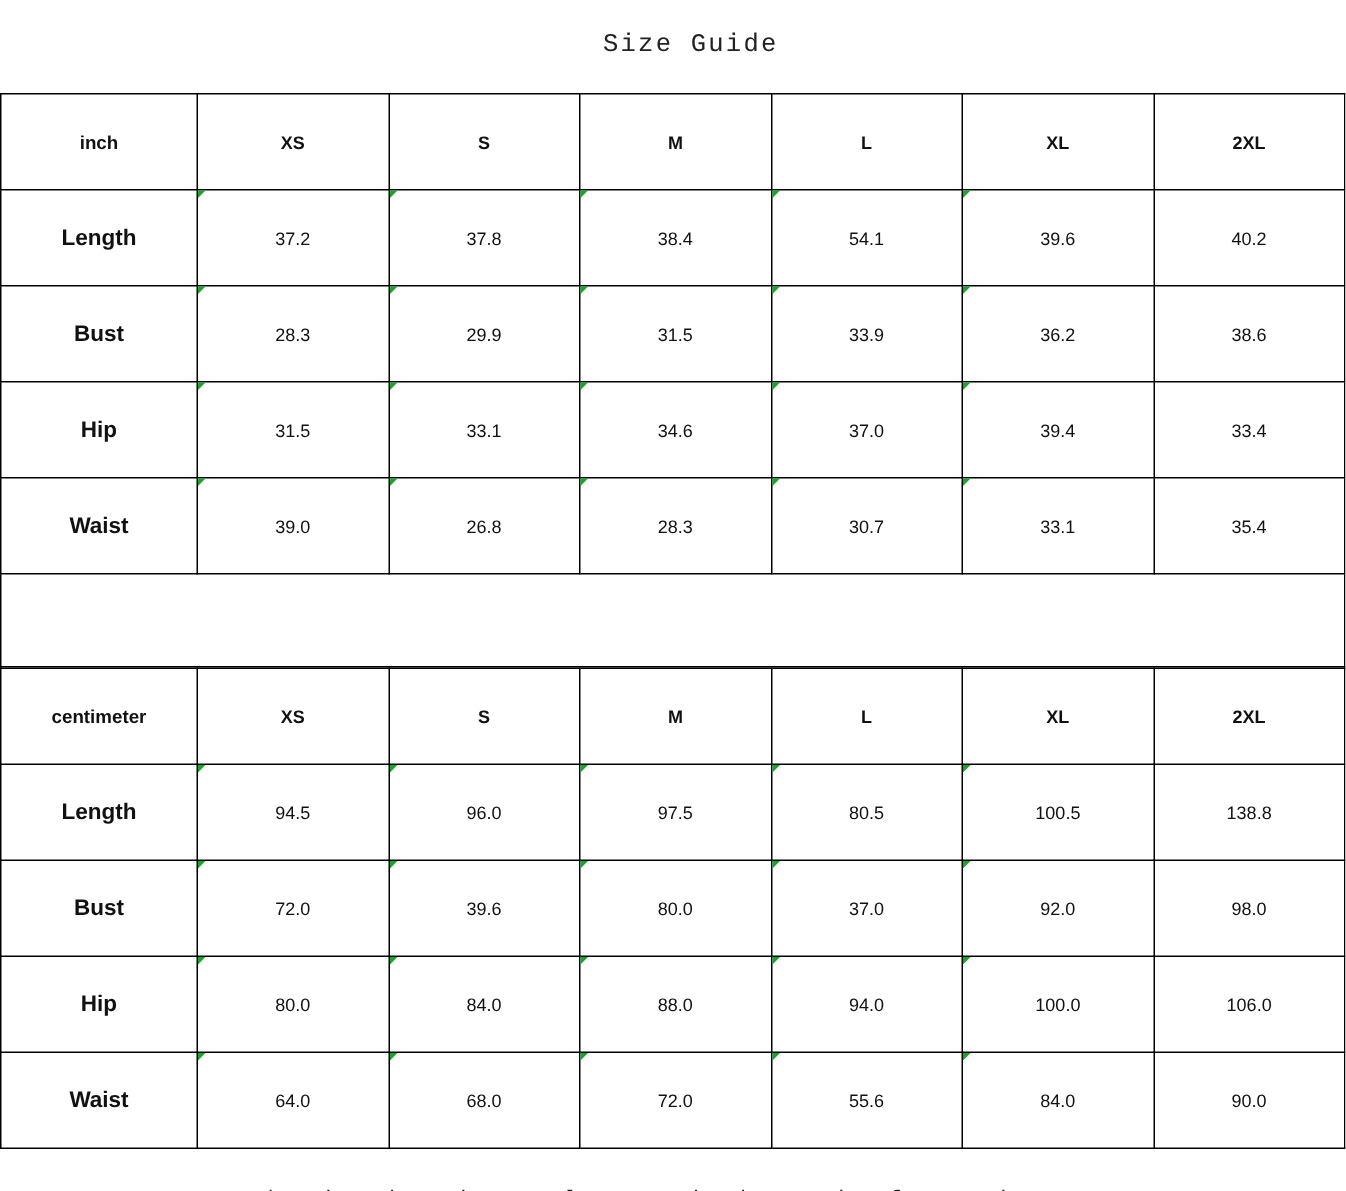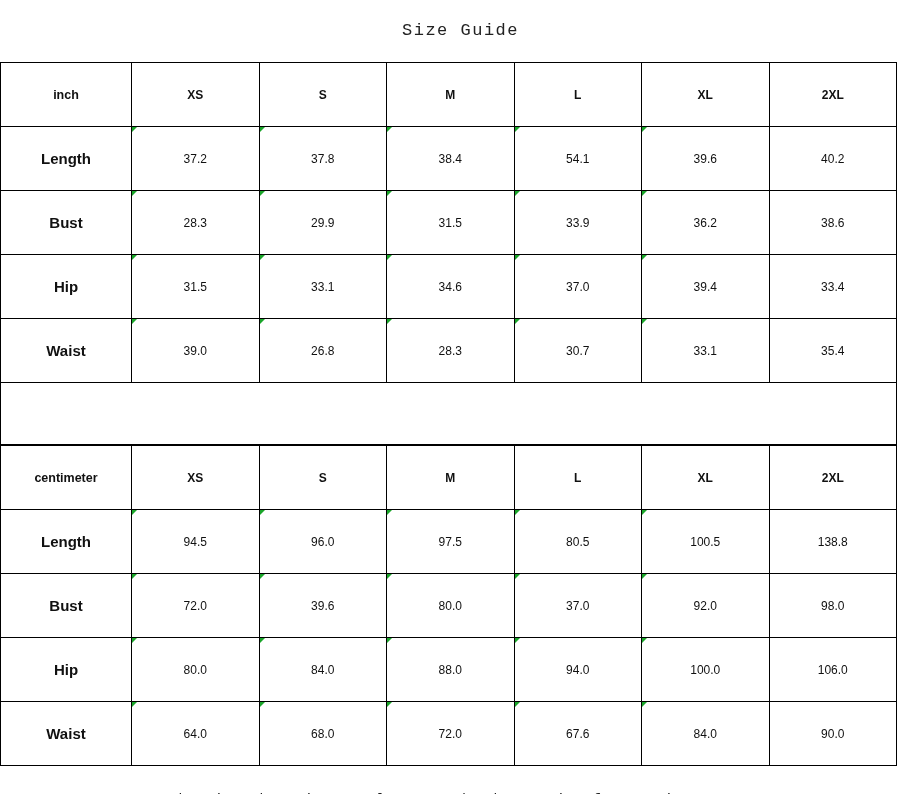--- a/index.html
+++ b/index.html
@@ -182,21 +182,21 @@
         <td class="mark">88.0</td>
         <td class="mark">94.0</td>
         <td class="mark">100.0</td>
         <td>106.0</td>
       </tr>
       <tr>
         <td class="label">Waist</td>
         <td class="mark">64.0</td>
         <td class="mark">68.0</td>
         <td class="mark">72.0</td>
-        <td class="mark">67.6</td>
+        <td class="mark">55.6</td>
         <td class="mark">84.0</td>
         <td>90.0</td>
       </tr>
     </tbody>
   </table>
 
   <div class="footer">The size chart is manual measured, the margin of error is 3cm.</div>
 
 </div>
 

